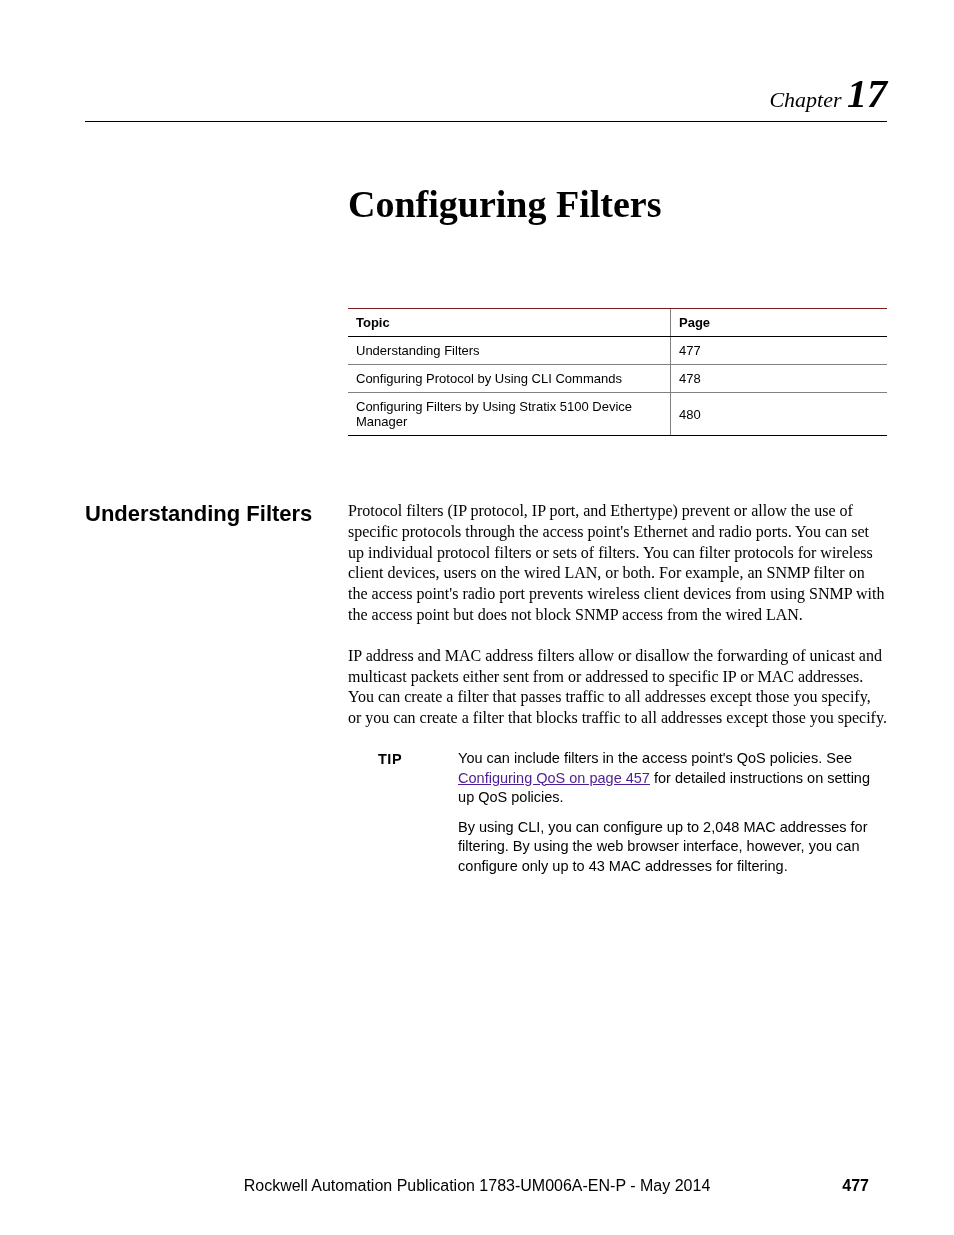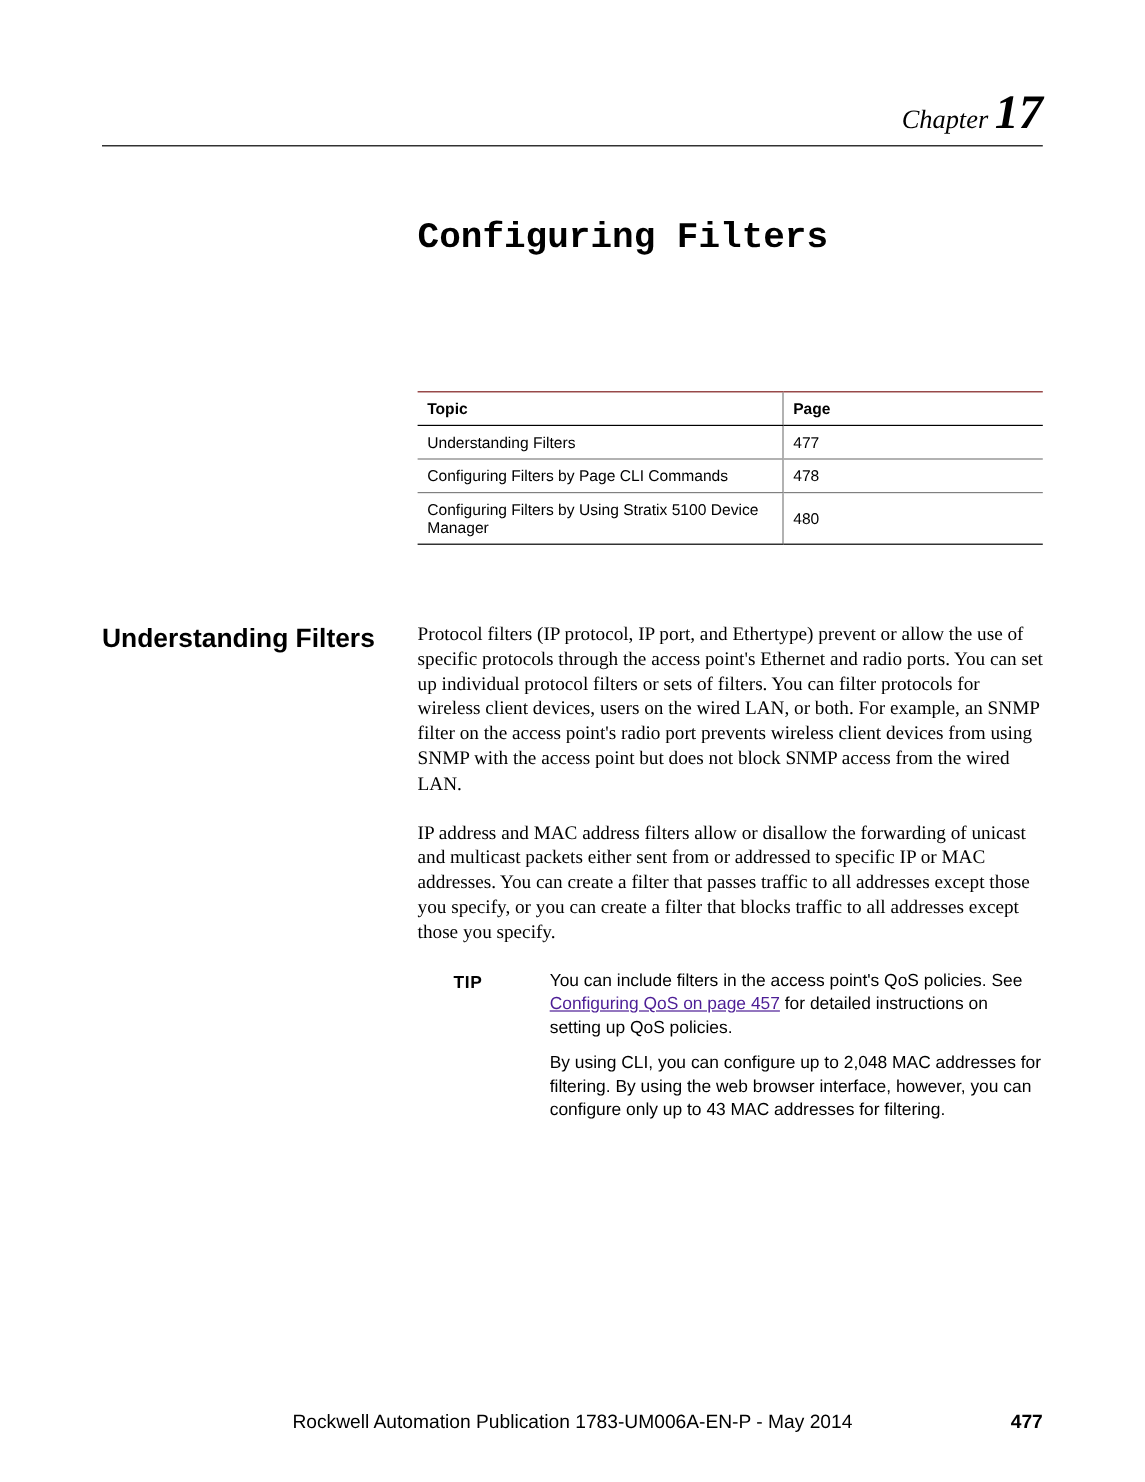--- a/index.html
+++ b/index.html
@@ -11,45 +11,45 @@
     font-family: "Times New Roman", Georgia, serif;
     color: #000;
     background: #fff;
     position: relative;
   }
   .page {
     width: 954px;
     height: 1235px;
     position: relative;
     box-sizing: border-box;
-    padding: 70px 85px 50px 85px;
+    padding: 70px 67px 50px 85px;
   }
   .chapter-line {
     text-align: right;
     font-style: italic;
     font-family: Georgia, "Times New Roman", serif;
     font-size: 22px;
     padding-bottom: 4px;
     border-bottom: 1.5px solid #000;
     margin-bottom: 60px;
   }
   .chapter-line .num {
     font-weight: bold;
     font-size: 40px;
     font-style: italic;
     vertical-align: baseline;
   }
   .content {
     margin-left: 263px;
   }
   .title {
-    font-family: Liberation Mono, monospace;
+    font-family: Liberation Serif, serif;
     font-weight: 900;
-    font-size: 30px;
-    margin-bottom: 110px;
+    font-size: 38px;
+    margin-bottom: 82px;
   }
   .intro {
     font-family: Georgia, "Times New Roman", serif;
     font-size: 17px;
     line-height: 1.3;
     margin-bottom: 10px;
   }
   table.topics {
     border-collapse: collapse;
     width: 100%;
@@ -147,21 +147,21 @@
           <th>Topic</th>
           <th class="pcol">Page</th>
         </tr>
       </thead>
       <tbody>
         <tr>
           <td>Understanding Filters</td>
           <td class="pcol">477</td>
         </tr>
         <tr>
-          <td>Configuring Filters by Page CLI Commands</td>
+          <td>Configuring Protocol by Using CLI Commands</td>
           <td class="pcol">478</td>
         </tr>
         <tr>
           <td>Configuring Filters by Using Stratix 5100 Device Manager</td>
           <td class="pcol">480</td>
         </tr>
       </tbody>
     </table>
 
     <div class="section">

